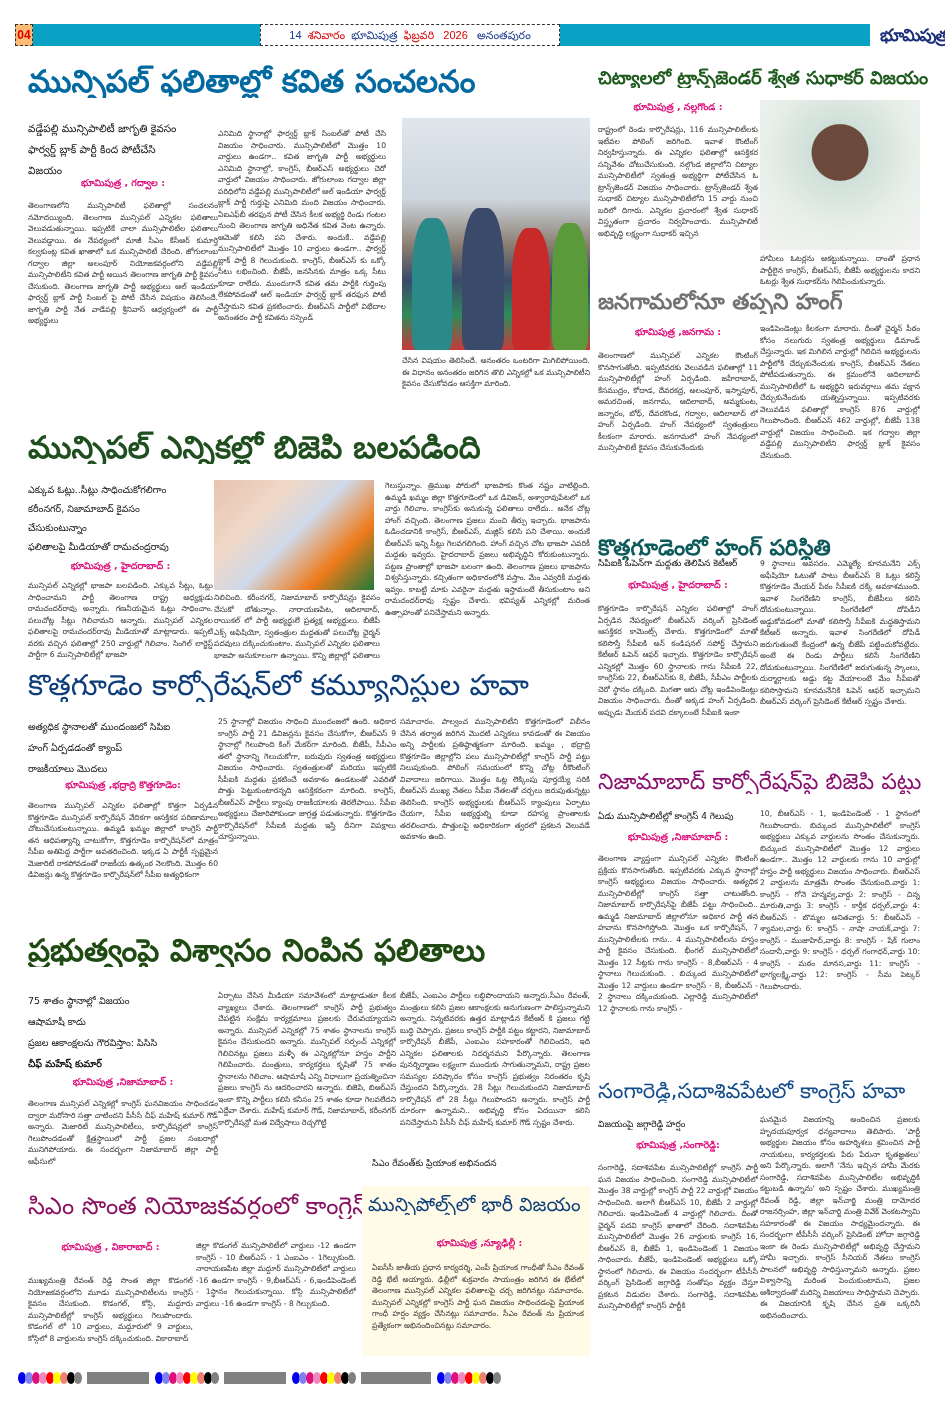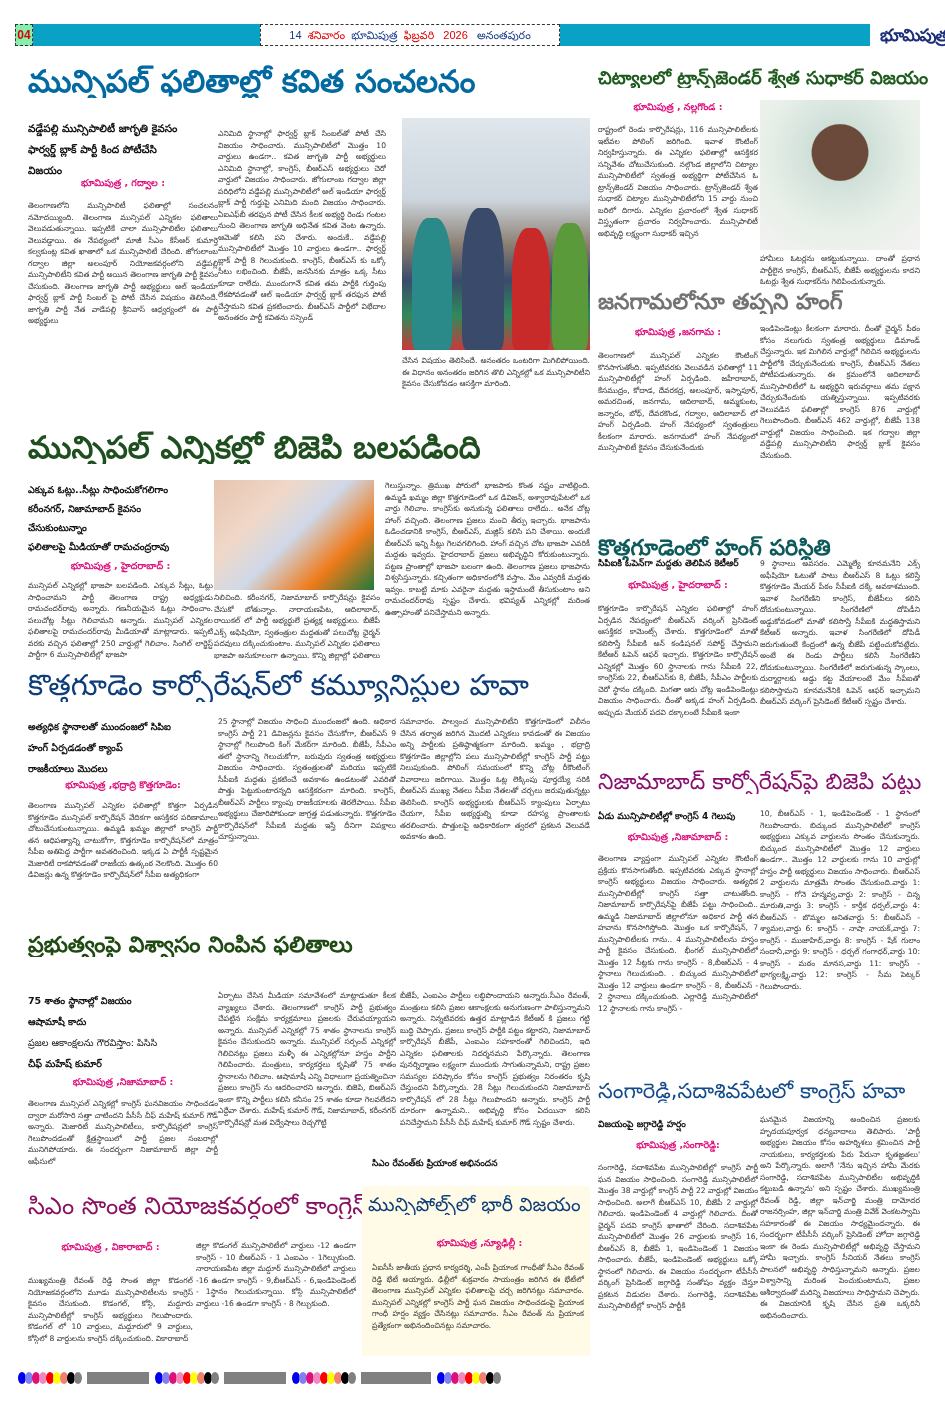--- a/index.html
+++ b/index.html
@@ -1,24 +1,24 @@
 <!DOCTYPE html>
 <html><head>
 <meta charset="utf-8">
 <style>
 *{box-sizing:border-box;margin:0;padding:0}
 body{width:945px;height:1418px;background:#fff;font-family:"DejaVu Sans",sans-serif;color:#222;position:relative;overflow:hidden}
 .abs{position:absolute}
 .hdr-bar{left:15px;top:24px;width:855px;height:22px;background:#0aa2c4}
-.pg-box{left:15px;top:24px;width:18px;height:22px;border:1px dashed #333;background:#86efac;color:#d00;font-weight:bold;font-size:12px;line-height:20px;text-align:center;font-family:"Liberation Sans",sans-serif}
+.pg-box{left:15px;top:24px;width:18px;height:22px;border:1px dashed #333;background:#fdba74;color:#d00;font-weight:bold;font-size:12px;line-height:20px;text-align:center;font-family:"Liberation Sans",sans-serif}
 .date-box{left:260px;top:24px;width:300px;height:22px;border:1px dashed #333;background:#fff;font-size:11px;line-height:20px;text-align:center;font-family:"Liberation Sans",sans-serif;color:#1a3a8a;white-space:nowrap}
 .date-box .red{color:#d00}
 .logo{left:880px;top:24px;width:62px;height:26px;font-weight:bold;font-size:17px;color:#1c2e7a;font-family:"DejaVu Sans",sans-serif;letter-spacing:-1px;line-height:22px}
 h1,h2{font-family:"DejaVu Sans",sans-serif;font-weight:bold;white-space:nowrap;overflow:hidden;line-height:1.1}
-.sub{font-size:10.5px;line-height:21px;font-weight:bold;color:#111}
+.sub{font-size:10.5px;line-height:21px;font-weight:normal;color:#111}
 .dl{font-size:9.5px;color:#e0127e;font-weight:bold;text-align:center;line-height:14px}
 .body{font-size:7.6px;line-height:11.5px;color:#333;text-align:justify;font-family:"DejaVu Sans",sans-serif;overflow:hidden}
 .photo{overflow:hidden}
 .ph-women{background:linear-gradient(180deg,#dfe6ec 0%,#cdd6de 35%,#8a7d70 55%,#3a4b6a 70%,#2f8a5a 85%,#c83a3a 100%)}
 .ph-women .fig{position:absolute;border-radius:40% 40% 10% 10%}
 .ph-bjp{background:linear-gradient(135deg,#e7c4b0 0%,#f0d8c8 30%,#cfd9e8 50%,#ef7a1a 75%,#1e7a3a 100%)}
 .ph-trans{background:radial-gradient(circle at 50% 35%,#6b4a3b 0%,#6b4a3b 22%,#cfe0d8 23%,#e8efe9 60%,#f3f3f1 100%)}
 .dots{display:flex;align-items:center}
 .dot{width:8px;height:12px;border-radius:50%;margin-right:-1px}
 .gbar{height:12px;background:#808080}
@@ -96,21 +96,21 @@
 <div class="abs body" style="left:28px;top:800px;width:190px;height:110px">తెలంగాణ మున్సిపల్ ఎన్నికల ఫలితాల్లో కొత్తగా ఏర్పడిన కొత్తగూడెం మున్సిపల్ కార్పొరేషన్ వేదికగా ఆసక్తికర పరిణామాలు చోటుచేసుకుంటున్నాయి. ఉమ్మడి ఖమ్మం జిల్లాలో కాంగ్రెస్ పార్టీ తన ఆధిపత్యాన్ని చాటుకోగా, కొత్తగూడెం కార్పొరేషన్‌లో మాత్రం సీపీఐ అతిపెద్ద పార్టీగా అవతరించింది. ఇక్కడ ఏ పార్టీకీ స్పష్టమైన మెజారిటీ రాకపోవడంతో రాజకీయ ఉత్కంఠ నెలకొంది. మొత్తం 60 డివిజన్లు ఉన్న కొత్తగూడెం కార్పొరేషన్‌లో సీపీఐ అత్యధికంగా</div>
 <div class="abs body" style="left:218px;top:716px;width:178px;height:194px">25 స్థానాల్లో విజయం సాధించి ముందంజలో ఉంది. అధికార కాంగ్రెస్ పార్టీ 21 డివిజన్లను కైవసం చేసుకోగా, బీఆర్ఎస్ 9 స్థానాల్లో గెలుపొంది కింగ్ మేకర్‌గా మారింది. బీజేపీ, సీపీఎం తలో స్థానాన్ని గెలుచుకోగా, బరువురు స్వతంత్ర అభ్యర్థులు విజయం సాధించారు. స్వతంత్రులతో మరియు ఇప్పటికే సీపీఐకి మద్దతు ప్రకటించే అవకాశం ఉండటంతో ఎవరితో పొత్తు పెట్టుకుంటారన్నది ఆసక్తికరంగా మారింది. కాంగ్రెస్, బీఆర్ఎస్ పార్టీలు క్యాంపు రాజకీయాలకు తెరలేపాయి. సీపీఐ అభ్యర్థులు చేజారిపోకుండా జాగ్రత్త పడుతున్నారు. కొత్తగూడెం కార్పొరేషన్‌లో సీపీఐకి మద్దతు ఇస్తే దీనిగా విపక్షాలు చూస్తున్నాయి.</div>
 <div class="abs body" style="left:400px;top:716px;width:190px;height:194px">సమాచారం. పాల్వంచ మున్సిపాలిటీని కొత్తగూడెంలో విలీనం చేసిన తర్వాత జరిగిన మొదటి ఎన్నికలు కావడంతో ఈ విజయం అన్ని పార్టీలకు ప్రతిష్ఠాత్మకంగా మారింది. ఖమ్మం , భద్రాద్రి కొత్తగూడెం జిల్లాల్లోని పలు మున్సిపాలిటీల్లో కాంగ్రెస్ పార్టీ పట్టు నిలుపుకుంది. పోలింగ్ సమయంలో కొన్ని చోట్ల రీకౌంటింగ్ వివాదాలు జరిగాయి. మొత్తం ఓట్ల లెక్కింపు పూర్తయ్యే సరికి బీఆర్ఎస్ ముఖ్య నేతలు సీపీఐ నేతలతో చర్చలు జరుపుతున్నట్లు తెలిసింది. కాంగ్రెస్ అభ్యర్థులకు బీఆర్ఎస్ క్యాంపులు ఏర్పాటు చేయగా, సీపీఐ అభ్యర్థుల్ని కూడా రహస్య ప్రాంతాలకు తరలించారు. పొత్తులపై అధికారికంగా త్వరలో ప్రకటన వెలువడే అవకాశం ఉంది.</div>
 
 <h2 class="abs" style="left:598px;top:770px;font-size:22px;color:#8a1070;font-weight:normal">నిజామాబాద్ కార్పోరేషన్‌పై బిజెపి పట్టు</h2>
 <div class="abs sub" style="left:598px;top:806px;width:160px;font-size:9px">ఏడు మున్సిపాలిటీల్లో కాంగ్రెస్ 4 గెలుపు</div>
 <div class="abs dl" style="left:598px;top:830px;width:160px">భూమిపుత్ర ,నిజామాబాద్ :</div>
 <div class="abs body" style="left:598px;top:853px;width:160px;height:212px">తెలంగాణ వ్యాప్తంగా మున్సిపల్ ఎన్నికల కౌంటింగ్ ప్రక్రియ కొనసాగుతోంది. ఇప్పటివరకు ఎక్కువ స్థానాల్లో కాంగ్రెస్ అభ్యర్థులు విజయం సాధించారు. అత్యధిక మున్సిపాలిటీల్లో కాంగ్రెస్ సత్తా చాటుతోంది. నిజామాబాద్ కార్పొరేషన్‌పై బీజేపీ పట్టు సాధించింది.. ఉమ్మడి నిజామాబాద్ జిల్లాలోనూ అధికార పార్టీ తన హవాను కొనసాగిస్తోంది. మొత్తం ఒక కార్పొరేషన్, 7 మున్సిపాలిటీలకు గాను.. 4 మున్సిపాలిటీలను హస్తం పార్టీ కైవసం చేసుకుంది. భీంగల్ మున్సిపాలిటీలో మొత్తం 12 సీట్లకు గాను కాంగ్రెస్ - 8,బీఆర్ఎస్ - 4 స్థానాలు గెలుచుకుంది. . బిచ్కుంద మున్సిపాలిటీలో మొత్తం 12 వార్డులు ఉండగా కాంగ్రెస్ - 8, బీఆర్ఎస్ - 2 స్థానాలు దక్కించుకుంది. ఎల్లారెడ్డి మున్సిపాలిటీలో 12 స్థానాలకు గాను కాంగ్రెస్ -</div>
 <div class="abs body" style="left:760px;top:808px;width:160px;height:257px">10, బీఆర్ఎస్ - 1, ఇండిపెండెంట్ - 1 స్థానంలో గెలుపొందారు. బిచ్కుంద మున్సిపాలిటీలో కాంగ్రెస్ అభ్యర్థులు ఎక్కువ వార్డులను సొంతం చేసుకున్నారు. బిచ్కుంద మున్సిపాలిటీలో మొత్తం 12 వార్డులు ఉండగా.. మొత్తం 12 వార్డులకు గాను 10 వార్డుల్లో హస్తం పార్టీ అభ్యర్థులు విజయం సాధించారు. బీఆర్ఎస్ 2 వార్డులను మాత్రమే సొంతం చేసుకుంది.వార్డు 1: కాంగ్రెస్ - గోనె హన్మవ్వ,వార్డు 2: కాంగ్రెస్ - చిన్న మారుతి,వార్డు 3: కాంగ్రెస్ - కార్తీక ధర్పల్,వార్డు 4: బీఆర్ఎస్ - బొమ్మల అనితవార్డు 5: బీఆర్ఎస్ - శ్యామల,వార్డు 6: కాంగ్రెస్ - నాషా నాయక్,వార్డు 7: కాంగ్రెస్ - ముజాహిద్,వార్డు 8: కాంగ్రెస్ - షేక్ గులాం సందానీ,వార్డు 9: కాంగ్రెస్ - ధర్పల్ గంగాధర్,వార్డు 10: కాంగ్రెస్ - మఠం మానస,వార్డు 11: కాంగ్రెస్ - భాగ్యలక్ష్మి,వార్డు 12: కాంగ్రెస్ - సీమ పెట్కర్ గెలుపొందారు.</div>
 
-<h1 class="abs" style="left:28px;top:933px;font-size:22px;color:#1f4a12">ప్రభుత్వంపై విశ్వాసం నింపిన ఫలితాలు</h1>
+<h1 class="abs" style="left:28px;top:933px;font-size:31px;color:#1f4a12">ప్రభుత్వంపై విశ్వాసం నింపిన ఫలితాలు</h1>
 <div class="abs" style="left:28px;top:990px;width:190px">
   <div class="sub" style="font-size:9.5px">75 శాతం స్థానాల్లో విజయం</div>
   <div class="sub" style="font-size:9.5px">ఆషామాషీ కాదు</div>
   <div class="sub" style="font-size:9.5px;font-weight:normal">ప్రజల ఆకాంక్షలను గౌరవిస్తాం: పిసిసి</div>
   <div class="sub" style="font-size:9.5px;font-weight:bold">చీఫ్ మహేష్ కుమార్</div>
 </div>
 <div class="abs dl" style="left:28px;top:1075px;width:190px">భూమిపుత్ర ,నిజామాబాద్ :</div>
 <div class="abs body" style="left:28px;top:1098px;width:190px;height:82px">తెలంగాణ మున్సిపల్ ఎన్నికల్లో కాంగ్రెస్ ఘనవిజయం సాధించడం ద్వారా మరోసారి సత్తా చాటిందని పీసీసీ చీఫ్ మహేష్ కుమార్ గౌడ్ అన్నారు. మెజారిటీ మున్సిపాలిటీలు, కార్పొరేషన్లలో కాంగ్రెస్ గెలుపొందడంతో క్షేత్రస్థాయిలో పార్టీ ప్రజల సంబరాల్లో మునిగిపోయారు. ఈ సందర్భంగా నిజామాబాద్ జిల్లా పార్టీ ఆఫీసులో</div>
 <div class="abs body" style="left:218px;top:990px;width:178px;height:190px">ఏర్పాటు చేసిన మీడియా సమావేశంలో మాట్లాడుతూ కీలక వ్యాఖ్యలు చేశారు. తెలంగాణలో కాంగ్రెస్ పార్టీ ప్రభుత్వం చేపట్టిన సంక్షేమ కార్యక్రమాలు ప్రజలకు చేరువయ్యాయని అన్నారు. మున్సిపల్ ఎన్నికల్లో 75 శాతం స్థానాలను కాంగ్రెస్ కైవసం చేసుకుందని అన్నారు. మున్సిపల్ సర్పంచ్ ఎన్నికల్లో గెలిచినట్లు ప్రజలు మళ్ళీ ఈ ఎన్నికల్లోనూ హస్తం పార్టీని గెలిపించారు. మంత్రులు, కార్యకర్తలు కృషితో 75 శాతం స్థానాలను గెలిచాం. ఆషామాషీ ఎన్ని విధాలుగా ప్రయత్నించినా ప్రజలు కాంగ్రెస్ ను ఆదరించారని అన్నారు. బిజెపి, బిఆర్ఎస్ ఇంకా కొన్ని పార్టీలు కలిసి కనీసం 25 శాతం కూడా గెలవలేదని ఎద్దేవా చేశారు. మహేష్ కుమార్ గౌడ్, నిజామాబాద్, కరీంనగర్ కార్పొరేషన్లో మత విద్వేషాలు రెచ్చగొట్టి</div>
 <div class="abs body" style="left:400px;top:990px;width:190px;height:190px">బీజేపీ, ఎంఐఎం పార్టీలు లబ్ధిపొందాయని అన్నారు.సీఎం రేవంత్, మంత్రులు కలిసి ప్రజల ఆకాంక్షలకు అనుగుణంగా పాలిస్తున్నామని అన్నారు. నిన్నటివరకు ఉత్తర మాట్లాడిన కేటీఆర్ కి ప్రజలు గట్టి బుద్ధి చెప్పారు. ప్రజలు కాంగ్రెస్ పార్టీకి పట్టం కట్టారని, నిజామాబాద్ కార్పొరేషన్ బీజేపీ, ఎంఐఎం సహకారంతో గెలిచిందని, ఇది ఎన్నికల ఫలితాలకు నిదర్శనమని పేర్కొన్నారు. తెలంగాణ పునర్నిర్మాణం లక్ష్యంగా ముందుకు సాగుతున్నామని, రాష్ట్ర ప్రజల సమస్యల పరిష్కారం కోసం కాంగ్రెస్ ప్రభుత్వం నిరంతరం కృషి చేస్తుందని పేర్కొన్నారు. 28 సీట్లు గెలుచుకుందని నిజామాబాద్ కార్పొరేషన్ లో 28 సీట్లు గెలుపొందని అన్నారు. కాంగ్రెస్ పార్టీ దూరంగా ఉన్నామని.. అభివృద్ధి కోసం ఏదయినా కలిసి పనిచేస్తామని పీసీసీ చీఫ్ మహేష్ కుమార్ గౌడ్ స్పష్టం చేశారు.</div>

